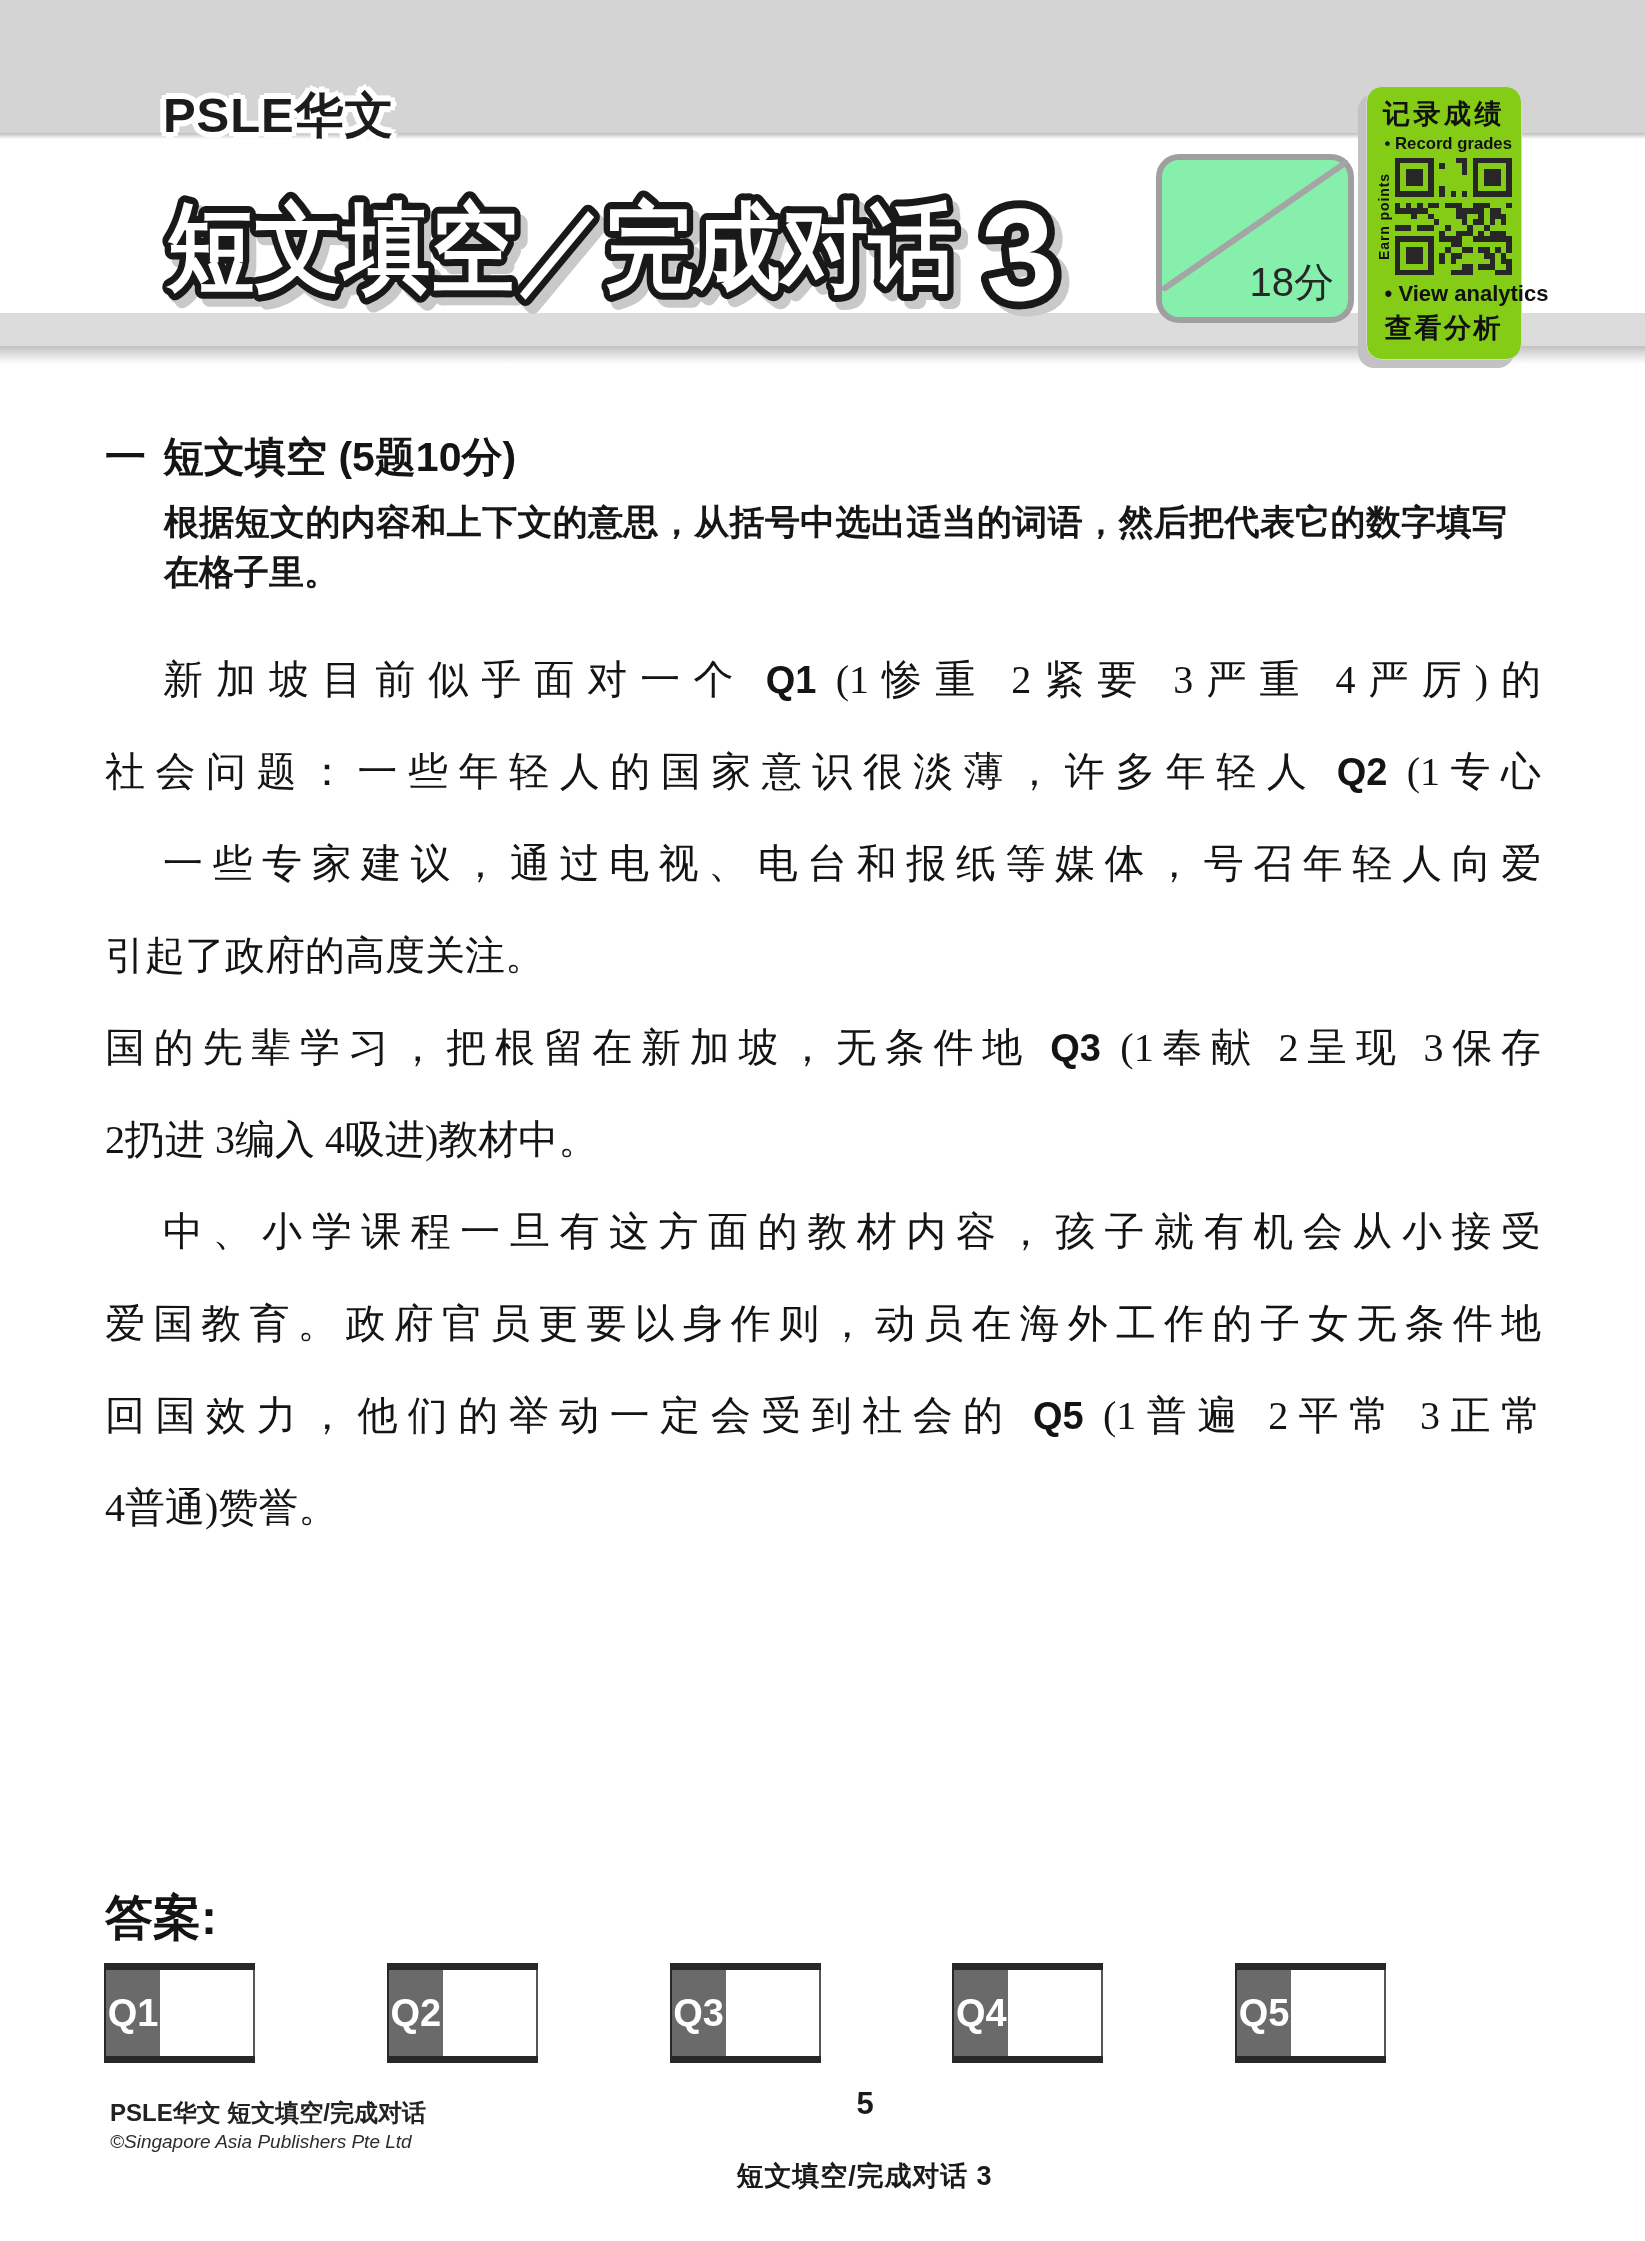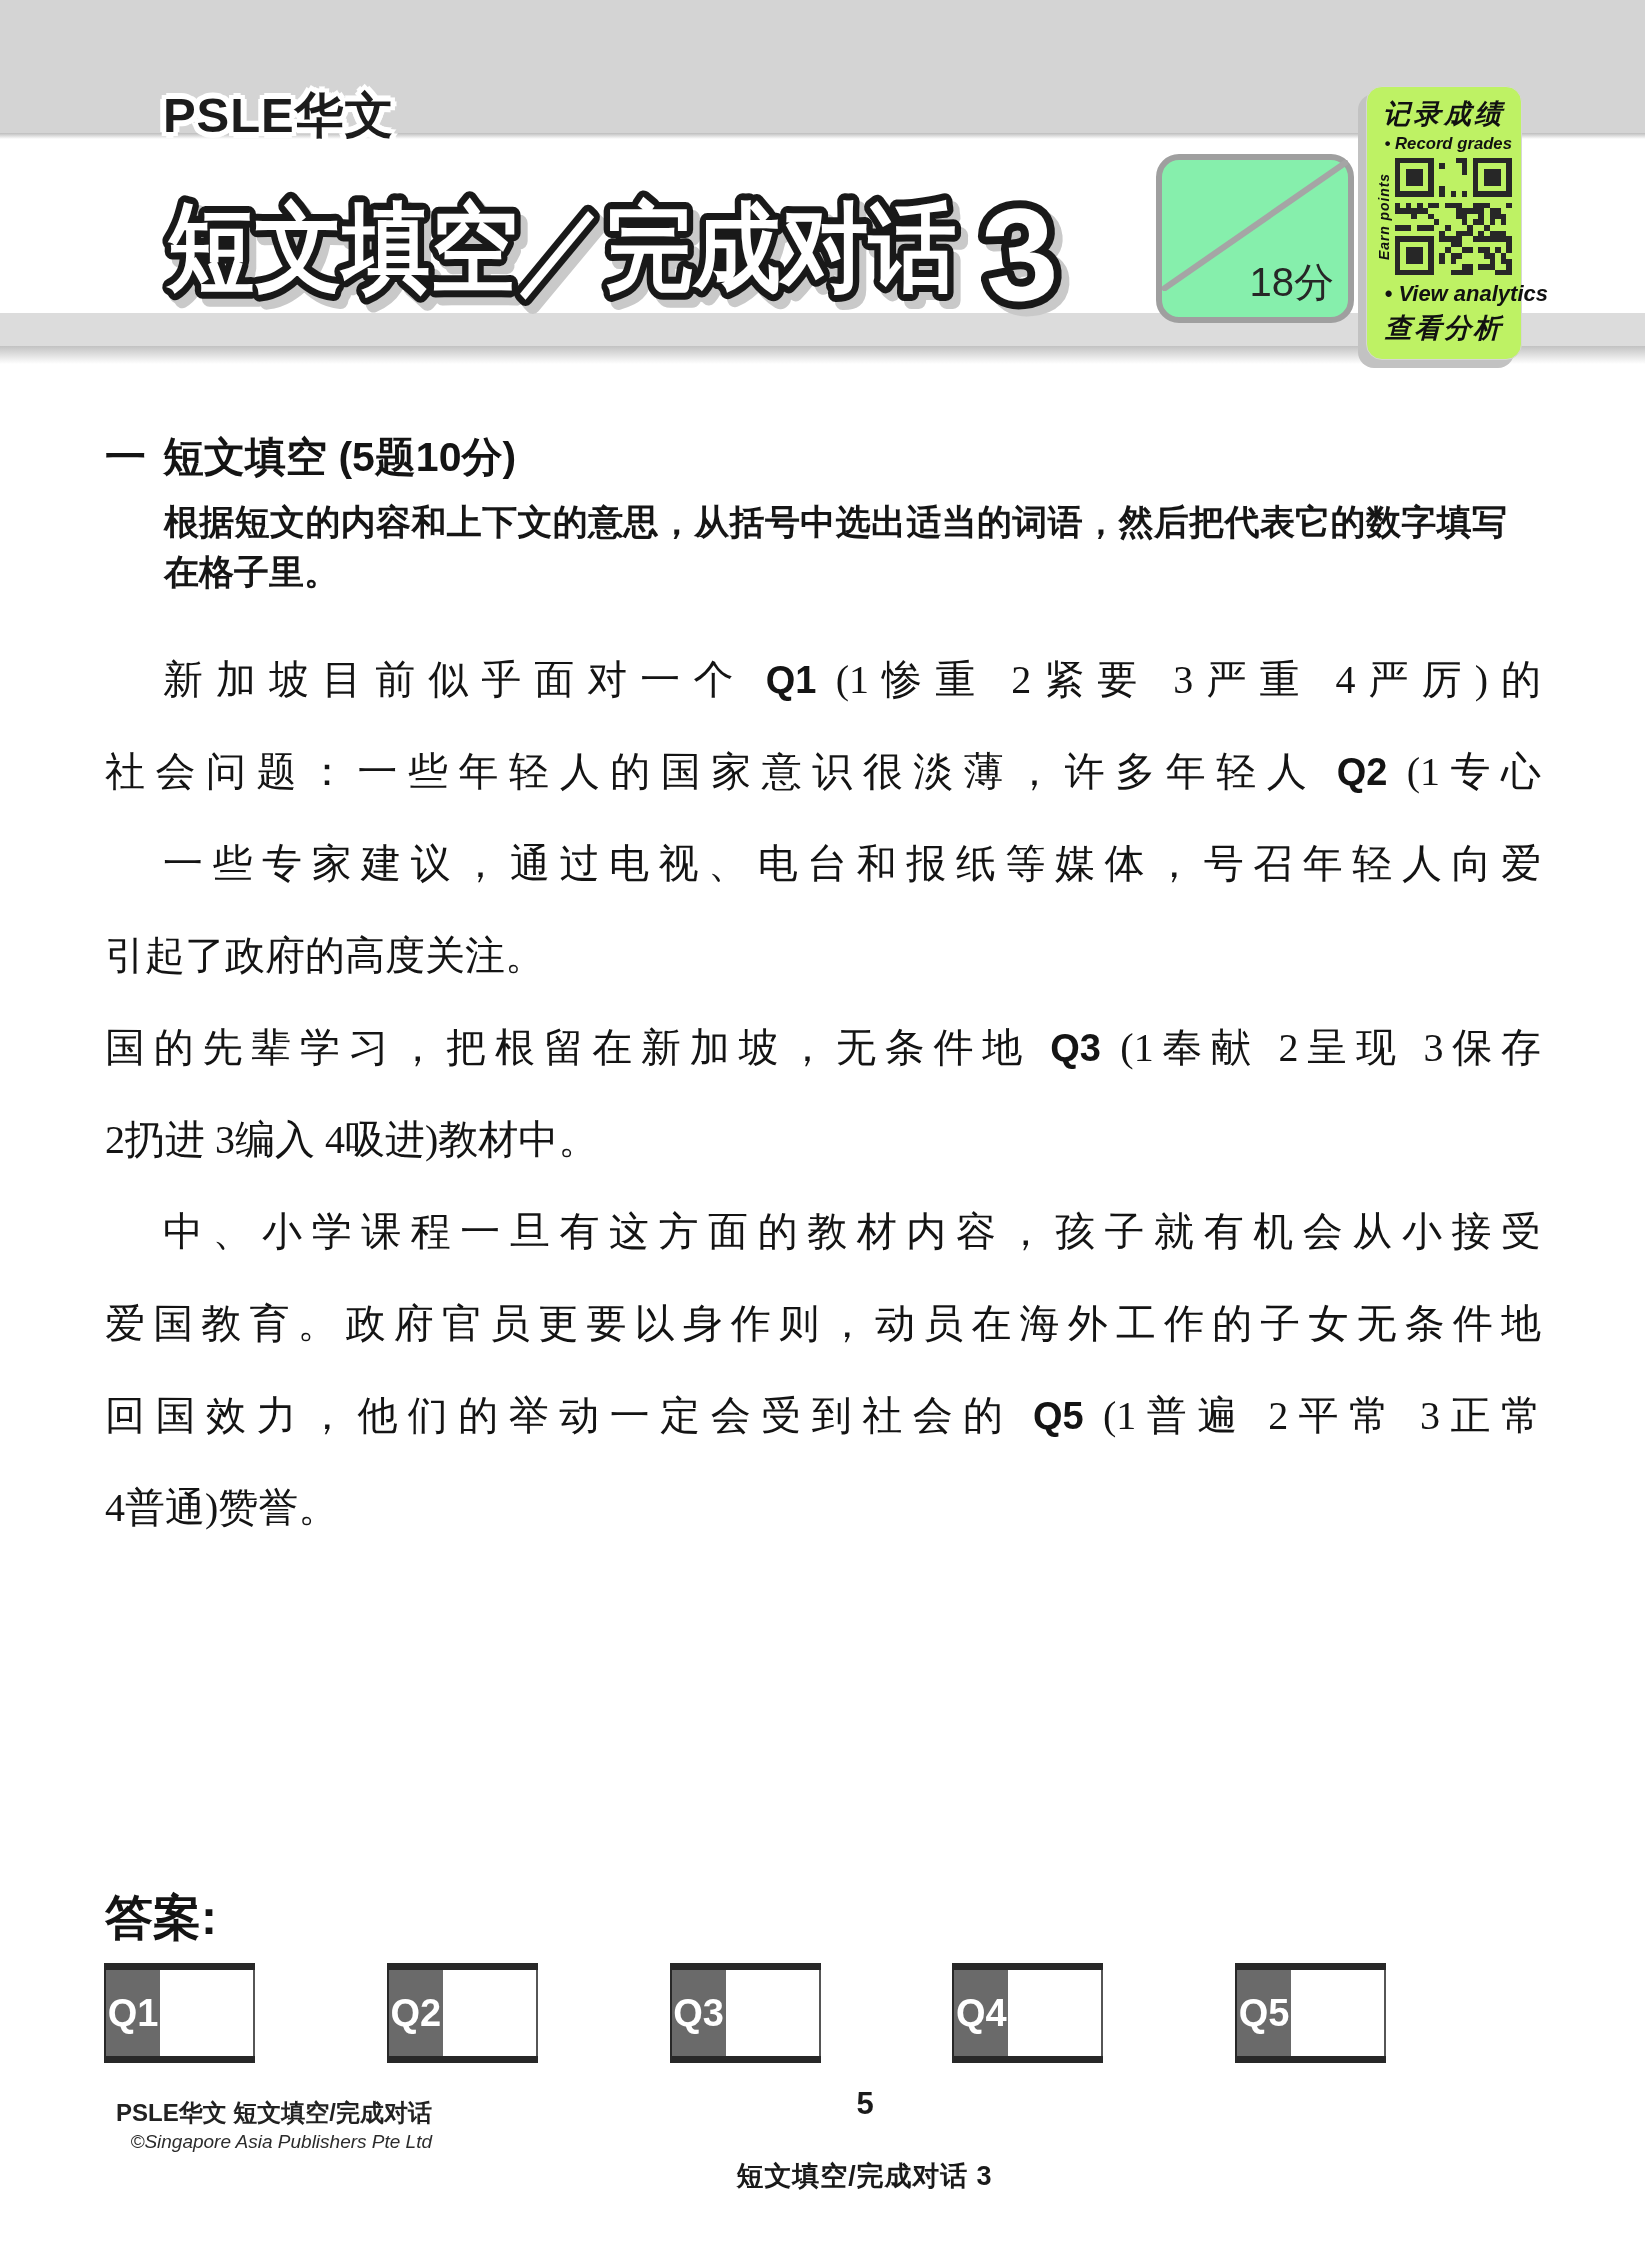--- a/index.html
+++ b/index.html
@@ -21,22 +21,22 @@
   .title-svg{position:absolute;left:156px;top:167px;z-index:2;}
 
   
   .score-box{position:absolute;left:1156px;top:154px;width:198px;height:169px;box-sizing:border-box;
         border:6.1px solid #9f9f9f;border-radius:23px;background:#86efac;z-index:3;padding-left:6px;}
   .score-box svg{position:absolute;left:0;top:0;}
   .score-label{position:absolute;right:14px;bottom:7px;font-size:40px;font-weight:500;color:#272727;}
 
   
   .qr-panel{position:absolute;left:1366px;top:86px;width:156px;height:274px;box-sizing:border-box;
-        background:#bef264;border:1.8px solid #d6d6d6;border-radius:16px;box-shadow:-8px 8px 0 #c2c2c2;
-        z-index:5;padding:8.8px 5.3px;display:flex;flex-direction:column;align-items:center;font-style:italic;}
+        background:#84cc16;border:1.8px solid #d6d6d6;border-radius:16px;box-shadow:-8px 8px 0 #c2c2c2;
+        z-index:5;padding:8.8px 5.3px;display:flex;flex-direction:column;align-items:center;}
   .qr-cn{font-size:27px;font-weight:bold;letter-spacing:3.5px;white-space:nowrap;color:#111;}
   .qr-en{font-size:16.7px;font-weight:bold;align-self:flex-start;margin:2.6px 0 0 12.3px;white-space:nowrap;color:#111;}
   .qr-mid{display:flex;align-items:center;margin:3.5px 0 1.8px 0;}
   .earn{writing-mode:vertical-rl;transform:rotate(180deg);font-size:14px;font-weight:bold;
         letter-spacing:0.9px;margin-right:2.6px;color:#111;}
   .qr-code{display:grid;grid-template-columns:repeat(21,5.6px);grid-auto-rows:5.6px;}
   .qr-code .on{background:#272727;}
   .qr-en2{font-size:22px;font-weight:bold;align-self:flex-start;margin:3.5px 0 0 12.3px;white-space:nowrap;color:#111;}
   .qr-cn2{font-size:27px;font-weight:bold;letter-spacing:2.6px;margin-top:3.5px;white-space:nowrap;color:#111;}
 
@@ -58,21 +58,21 @@
   
   .answers-label{position:absolute;left:105px;top:1886px;font-size:48px;font-weight:bold;color:#141414;}
   .answer-row{position:absolute;left:104px;top:1963px;width:1282px;display:flex;justify-content:space-between;}
   .abox{width:151px;height:100px;box-sizing:border-box;border-top:7px solid #282828;
         border-bottom:7px solid #282828;border-left:2.6px solid #282828;display:flex;}
   .abox-label{width:54px;flex:none;background:#6a6a6a;color:#fff;font-size:38px;font-weight:bold;
         display:flex;align-items:center;justify-content:center;}
   .abox-cell{flex:1;background:#fff;border-right:2.6px solid #565656;}
 
   
-  .foot-left{position:absolute;left:116px;top:2098px;font-size:24px;font-weight:bold;line-height:29px;color:#222;text-align:right;}
+  .foot-left{position:absolute;left:110px;top:2098px;font-size:24px;font-weight:bold;line-height:29px;color:#222;}
   .foot-copy{font-size:19px;font-weight:normal;color:#2c2c2c;font-style:italic;}
   .foot-page{position:absolute;left:777px;top:2086px;width:176px;text-align:center;font-size:31px;font-weight:bold;color:#1a1a1a;}
   .foot-title{position:absolute;left:601px;top:2158px;width:527px;text-align:center;font-size:27px;
         font-weight:bold;letter-spacing:0.9px;color:#1a1a1a;}
 </style>
 </head>
 <body>
 
 <div class="page">
 

